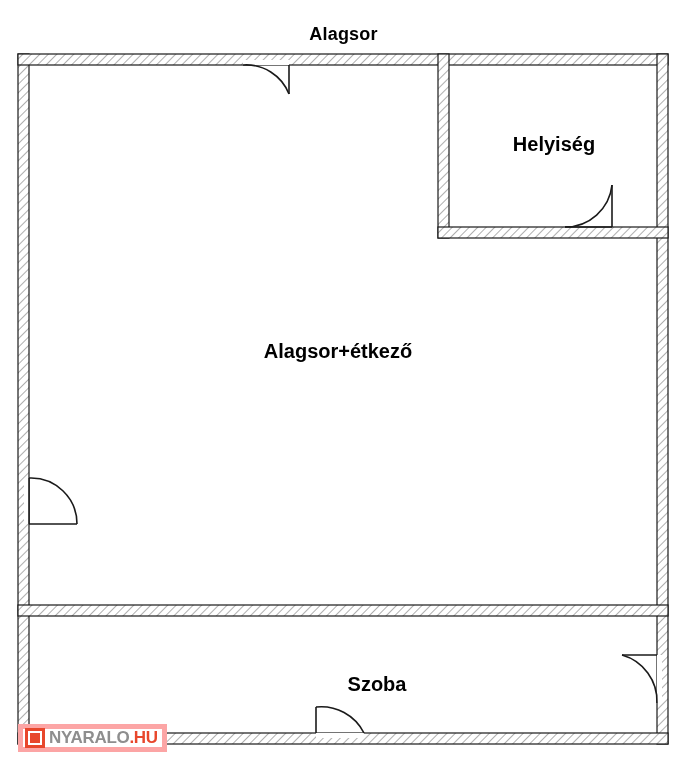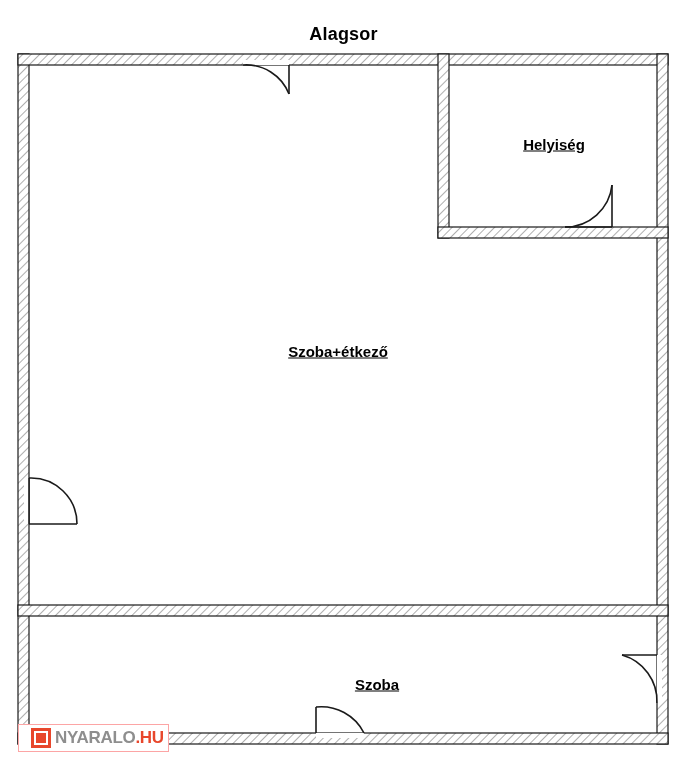--- a/index.html
+++ b/index.html
@@ -30,37 +30,36 @@
     top: 24px;
     width: 687px;
     text-align: center;
     font-size: 18px;
     font-weight: bold;
     letter-spacing: 0.2px;
   }
 
   .room-label {
     position: absolute;
-    font-size: 15px;
+    font-size: 20px;
     font-weight: bold;
     white-space: nowrap;
     transform: translate(-50%, -50%);
-    text-decoration: underline;
   }
 
   .watermark {
     position: absolute;
     left: 18px;
     bottom: 16px;
     height: 28px;
     display: flex;
     align-items: center;
-    border: 1px solid #fca5a5;
+    border: 5px solid #fca5a5;
     background: #ffffff;
-    padding: 0 4px 0 12px;
+    padding: 0 4px 0 2px;
     box-sizing: border-box;
   }
   .watermark .wm-badge {
     width: 20px;
     height: 20px;
     background: #e8472c;
     margin-right: 4px;
     position: relative;
     flex: 0 0 auto;
   }
@@ -137,21 +136,21 @@
       <rect x="316" y="733" width="48" height="5" fill="#ffffff" stroke="none"></rect>
       <line x1="316" y1="733" x2="316" y2="707"></line>
       <path d="M 364 733 A 48 48 0 0 0 316 707"></path>
 
       <rect x="657" y="655" width="5" height="48" fill="#ffffff" stroke="none"></rect>
       <line x1="657" y1="655" x2="622" y2="655"></line>
       <path d="M 657 703 A 48 48 0 0 0 622 655"></path>
     </g>
   </svg>
 
-  <div class="room-label" style="left:338px;top:351px;">Szoba+étkező</div>
+  <div class="room-label" style="left:338px;top:351px;">Alagsor+étkező</div>
   <div class="room-label" style="left:554px;top:144px;">Helyiség</div>
   <div class="room-label" style="left:330px;top:684px;margin-left:47px;">Szoba</div>
 
   <div class="watermark">
     <span class="wm-badge"></span>
     <span class="wm-text"><span>NYARALO</span><span class="wm-accent">.HU</span></span>
   </div>
 
 </div>
 

